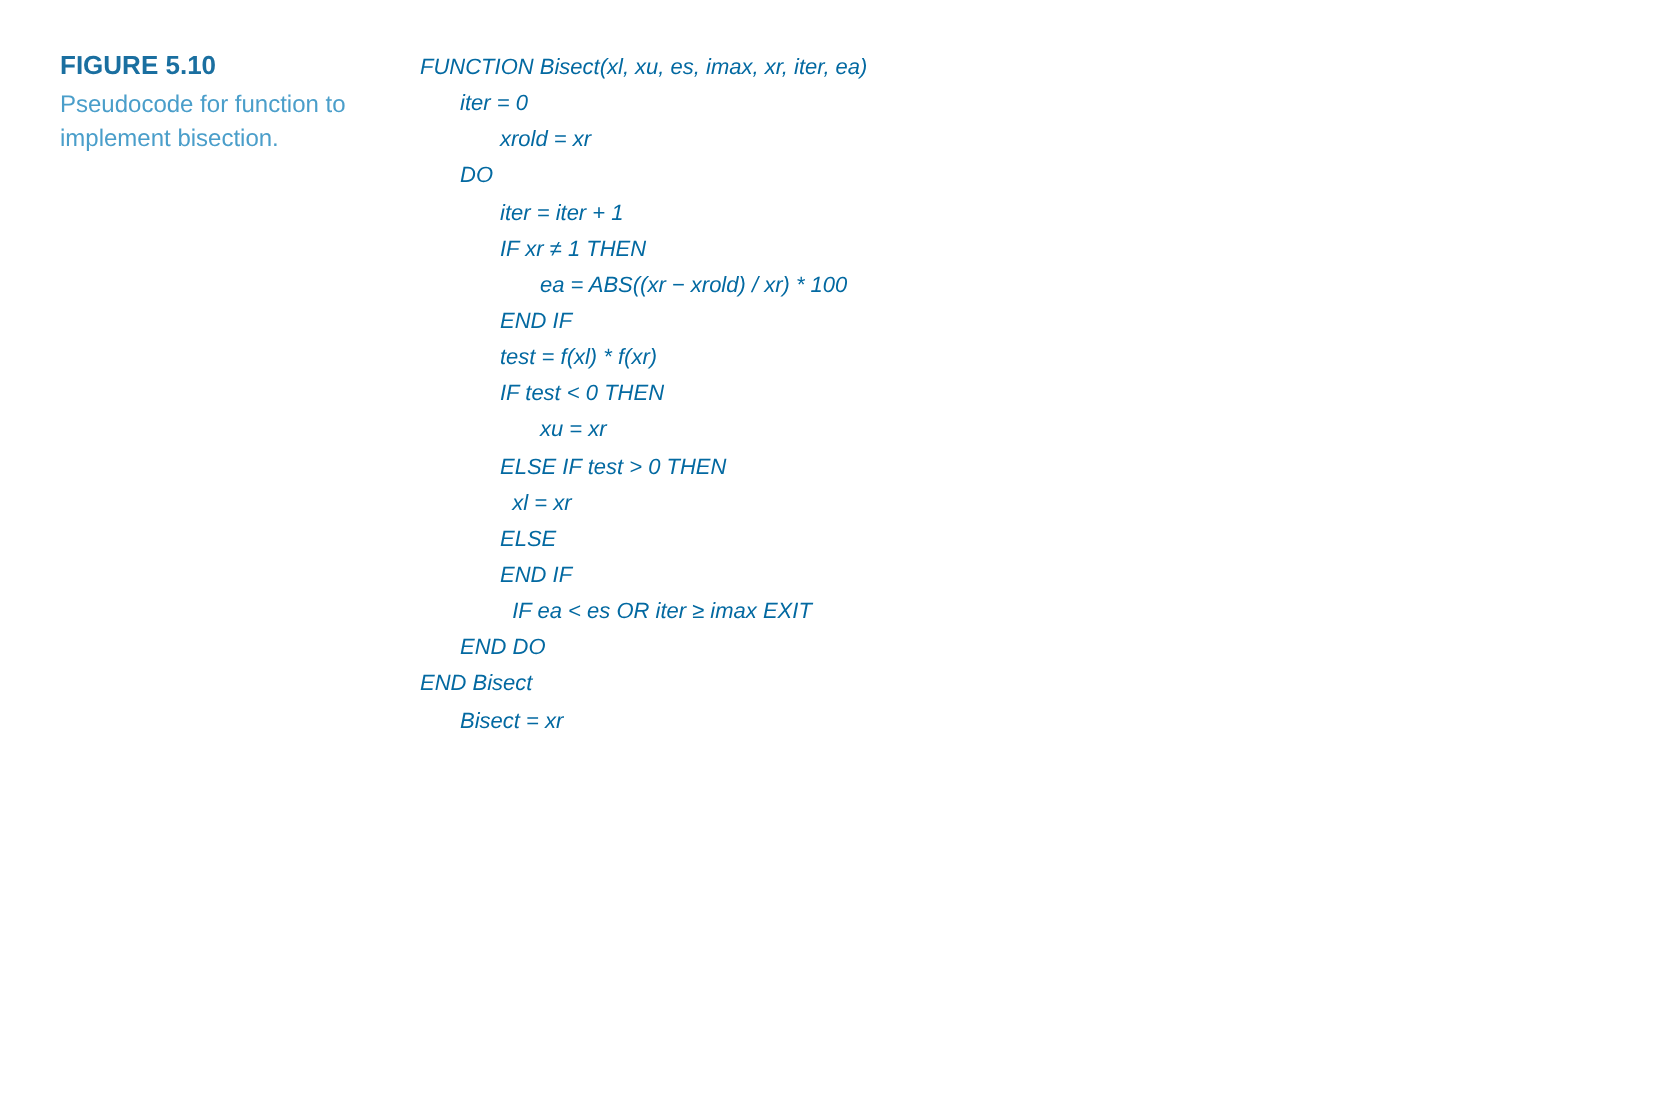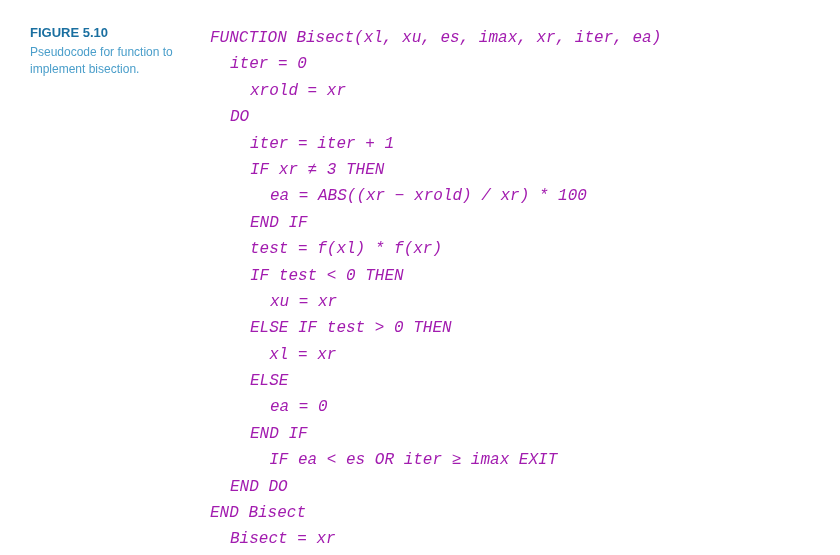--- a/index.html
+++ b/index.html
@@ -42,23 +42,23 @@
       font-size: 12px;
       line-height: 1.4;
     }
 
     .code-area {
       flex: 1;
       padding-top: 5px;
     }
 
     .code-block {
-      font-family: Liberation Mono, monospace;
-      font-size: 16px;
-      color: #a21caf;
+      font-family: Liberation Sans, sans-serif;
+      font-size: 11px;
+      color: #0369a1;
       line-height: 1.65;
     }
 
     .code-line {
       display: block;
       white-space: pre;
       font-style: italic;
     }
 
     .indent-0 { padding-left: 0px; }
@@ -78,30 +78,29 @@
     </div>
   </div>
 
   <div class="code-area">
     <div class="code-block" id="code-container">
     <span class="code-line indent-0">FUNCTION Bisect(xl, xu, es, imax, xr, iter, ea)</span>
         <span class="code-line indent-1">iter = 0</span>
         <span class="code-line indent-2">xrold = xr</span>
         <span class="code-line indent-1">DO</span>
         <span class="code-line indent-2">iter = iter + 1</span>
-        <span class="code-line indent-2">IF xr ≠ 3 THEN</span>
+        <span class="code-line indent-2">IF xr ≠ 1 THEN</span>
         <span class="code-line indent-3">ea = ABS((xr − xrold) / xr) * 100</span>
         <span class="code-line indent-2">END IF</span>
         <span class="code-line indent-2">test = f(xl) * f(xr)</span>
         <span class="code-line indent-2">IF test &lt; 0 THEN</span>
         <span class="code-line indent-3">xu = xr</span>
         <span class="code-line indent-2">ELSE IF test &gt; 0 THEN</span>
         <span class="code-line indent-2">  xl = xr</span>
         <span class="code-line indent-2">ELSE</span>
-        <span class="code-line indent-3">ea = 0</span>
         <span class="code-line indent-2">END IF</span>
         <span class="code-line indent-2">  IF ea &lt; es OR iter ≥ imax EXIT</span>
         <span class="code-line indent-1">END DO</span>
         <span class="code-line indent-0">END Bisect</span>
         <span class="code-line indent-1">Bisect = xr</span>
       </div>
   </div>
 </div>
 
 </body></html>

